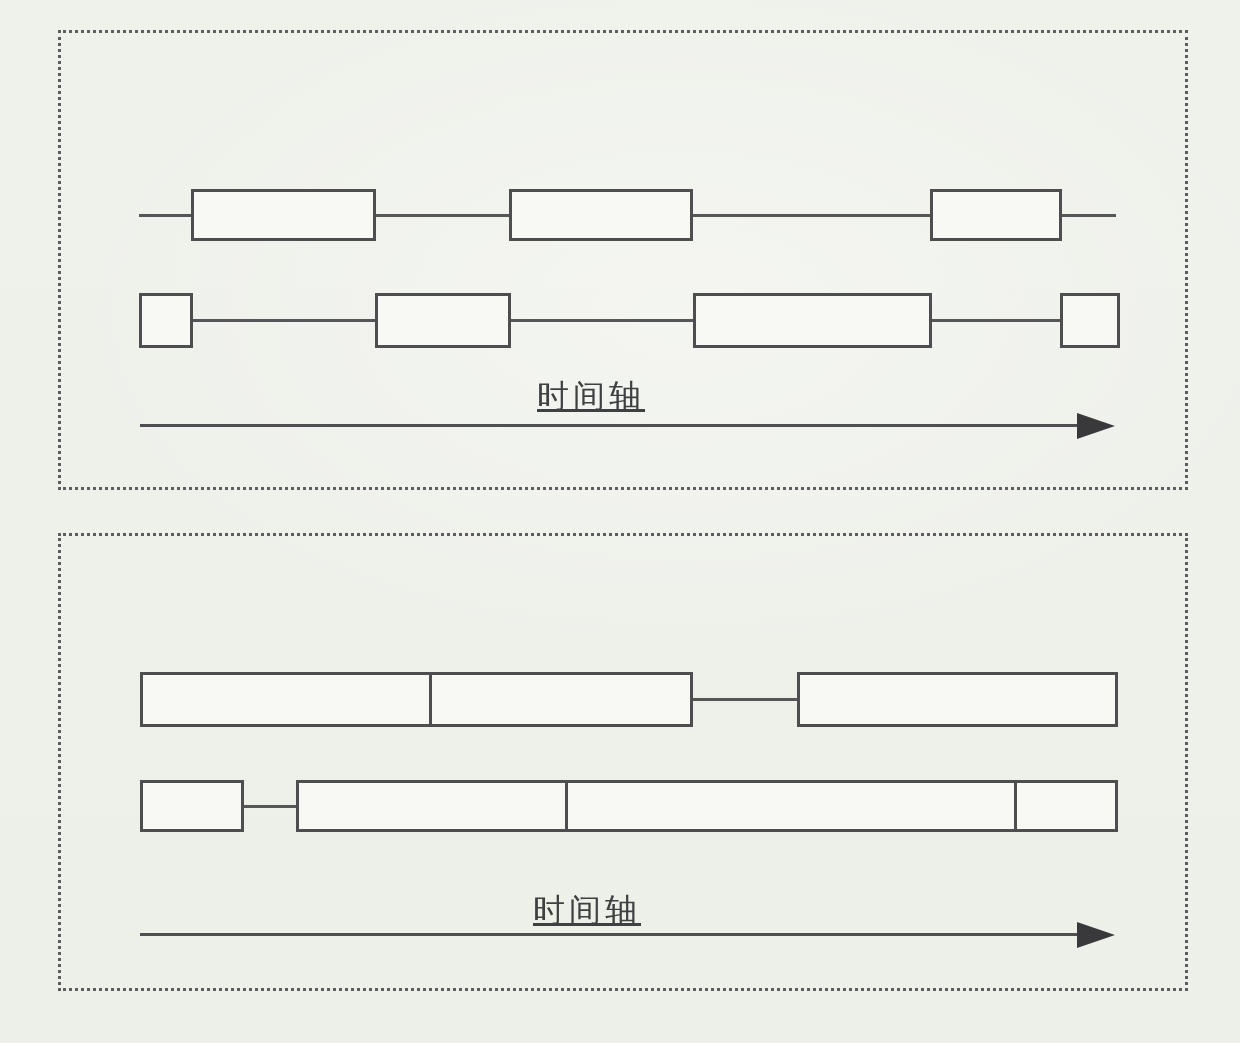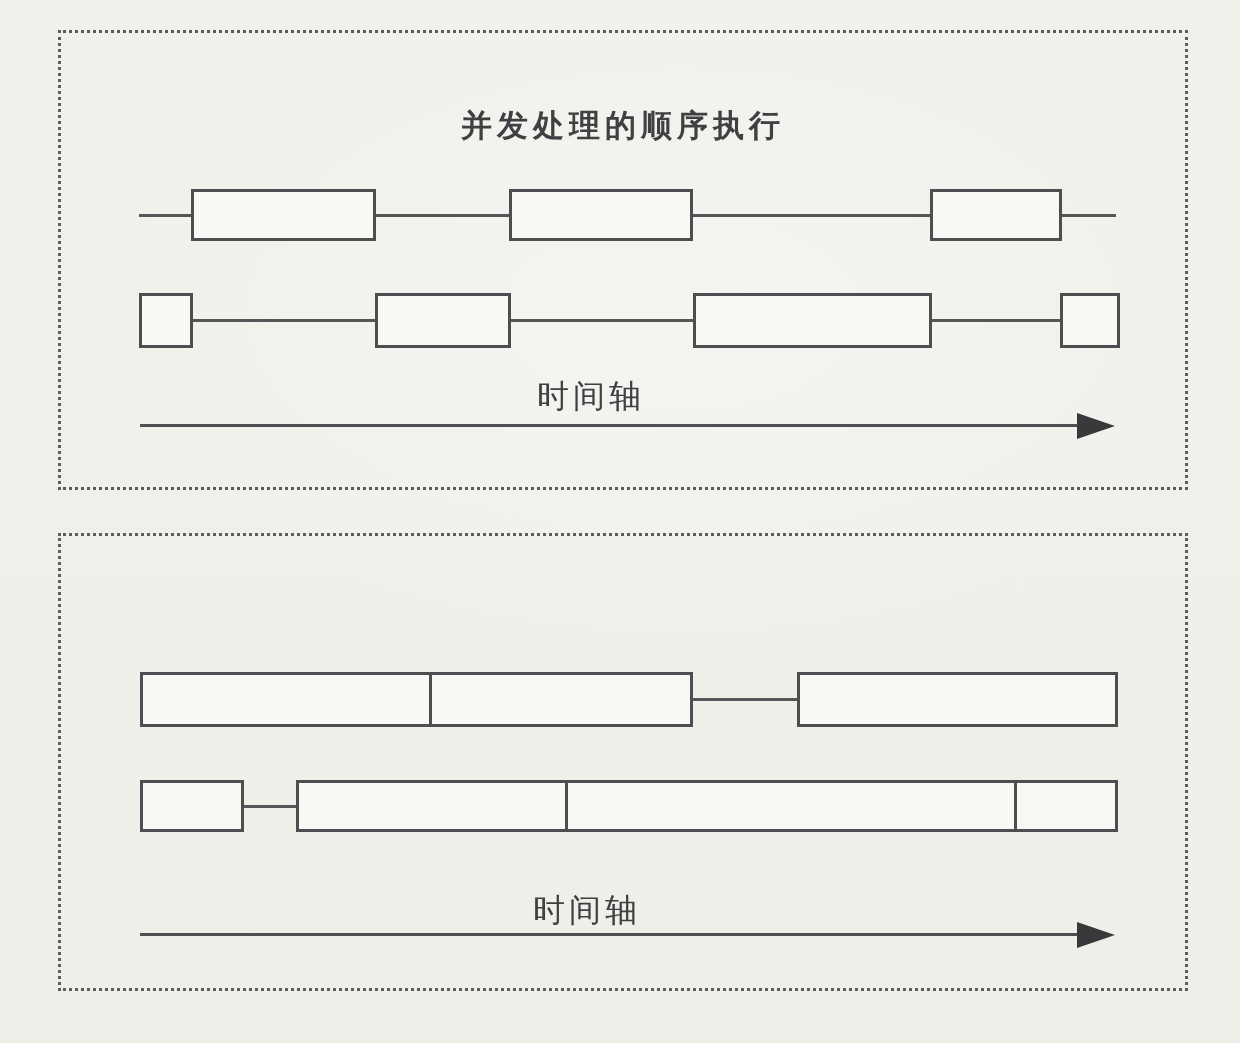--- a/index.html
+++ b/index.html
@@ -61,20 +61,21 @@
   }
   .axis-label {
     position: absolute;
     width: 300px;
     text-align: center;
     font-size: 32px;
     line-height: 34px;
     letter-spacing: 4px;
     color: #3f4042;
     white-space: nowrap;
+    text-decoration: underline;
   }
   .axis-arrow { position: absolute; }
   .axis-shaft {
     position: absolute;
     left: 0;
     top: 11px;
     height: 3px;
     background: #4f4f51;
   }
   .axis-head {
@@ -87,21 +88,20 @@
     border-top: 13px solid transparent;
     border-bottom: 13px solid transparent;
   }
 </style>
 </head>
 <body>
 
 <div class="stage">
 
   <section class="panel" style="left: 58px; top: 30px; width: 1130px; height: 460px;">
-    <h2 class="panel-title" style="top: 50px;">并发处理的顺序执行</h2>
     <div class="rows">
         <div class="connector" style="left: 78px; top: 181px; width: 52px;"></div>
         <div class="block" style="left: 130px; top: 156px; width: 185px; height: 52px;"></div>
         <div class="connector" style="left: 315px; top: 181px; width: 133px;"></div>
         <div class="block" style="left: 448px; top: 156px; width: 184px; height: 52px;"></div>
         <div class="connector" style="left: 632px; top: 181px; width: 237px;"></div>
         <div class="block" style="left: 869px; top: 156px; width: 132px; height: 52px;"></div>
         <div class="connector" style="left: 1001px; top: 181px; width: 54px;"></div>
         <div class="block" style="left: 78px; top: 259.5px; width: 54px; height: 55px;"></div>
         <div class="connector" style="left: 132px; top: 286px; width: 182px;"></div>

